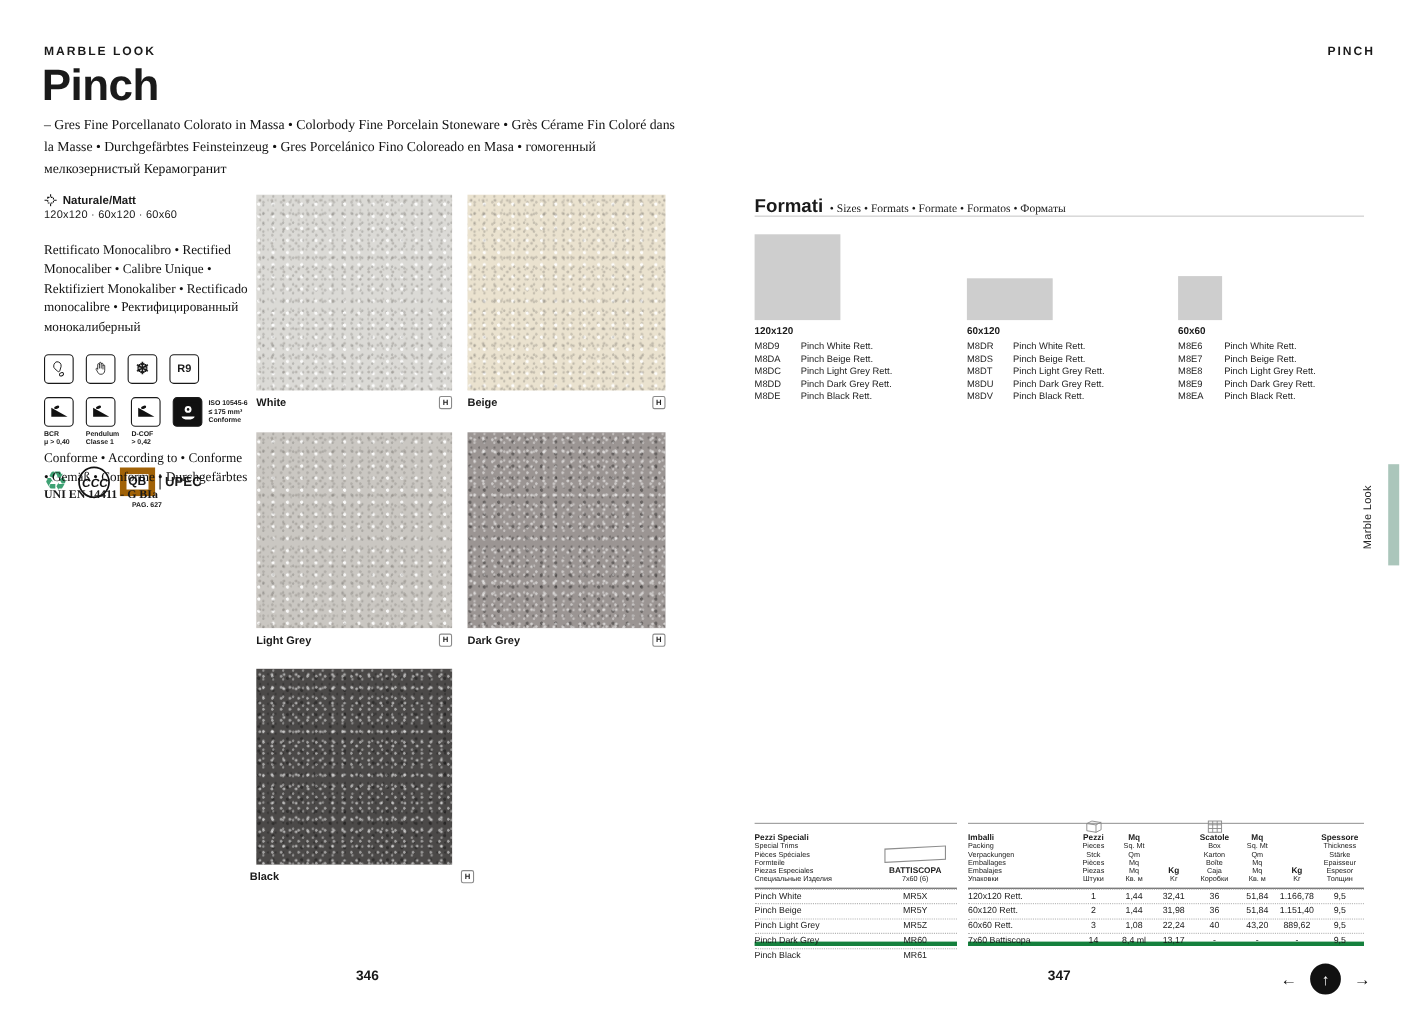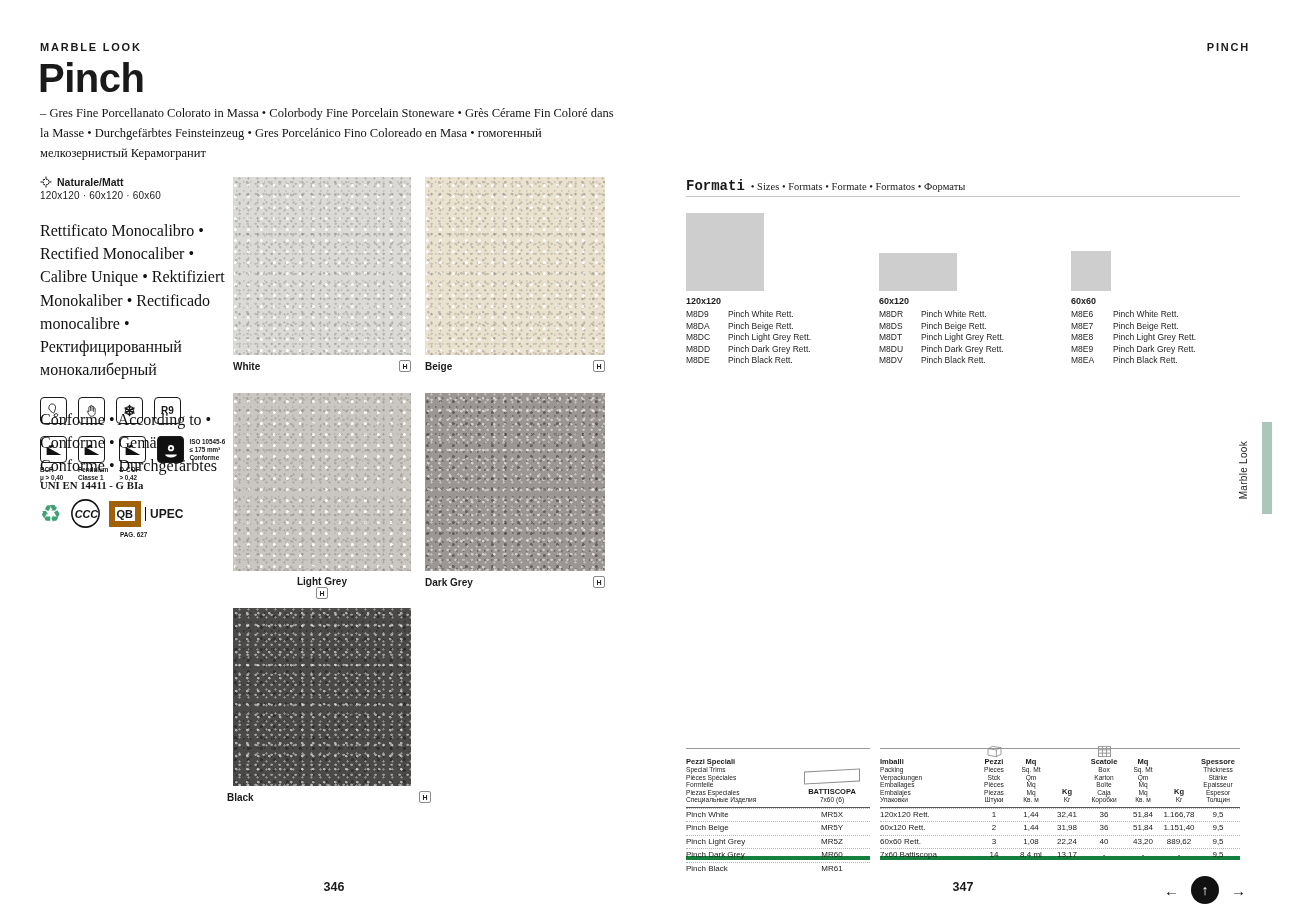--- a/index.html
+++ b/index.html
@@ -14,21 +14,21 @@
   
   .cat-label { font-size:11px; font-weight:600; letter-spacing:1.8px; }
   .big-title { font-size:40px; font-weight:bold; letter-spacing:-0.5px; }
   .desc { font-family:"Liberation Serif", serif; font-size:12.5px; line-height:1.58; width:582px; color:#111; }
   .right-title { font-size:11px; font-weight:600; letter-spacing:1.8px; text-align:right; }
 
   
   .side-block { width:186px; }
   .finish-row { display:flex; align-items:center; gap:5px; font-size:10.5px; font-weight:bold; }
   .sizes-line { font-size:10px; margin-top:2px; letter-spacing:0.2px; }
-  .serif-note { font-family:"Liberation Serif", serif; font-size:16px; line-height:1.45; color:#111; }
+  .serif-note { font-family:"Liberation Serif", serif; font-size:12px; line-height:1.45; color:#111; }
   .icon-box { width:27px; height:27px; border:1.2px solid #1a1a1a; border-radius:4px;
     display:flex; align-items:center; justify-content:center; font-weight:bold; font-size:10px; background:#fff; }
   .icon-row { display:flex; gap:11px; align-items:flex-start; }
   .slip-label { font-size:6.3px; line-height:1.25; font-weight:bold; margin-top:3px; }
   .iso-note { font-size:6.3px; line-height:1.25; font-weight:bold; margin-left:5px; margin-top:2px; }
   .certs { display:flex; align-items:center; gap:8px; }
   .qb-wrap { display:flex; align-items:center; gap:4px; }
   .qb-box { border:6px solid #a16207; font-weight:bold; font-size:11px; padding:0 2px; line-height:14px; }
   .upec-txt { font-weight:bold; font-size:12px; border-left:1.5px solid #111; padding-left:4px; }
   .pag { font-size:6.3px; font-weight:bold; margin-top:2px; }
@@ -54,21 +54,21 @@
       radial-gradient(circle at 52% 55%, rgba(0,0,0,.28) 0 0.8px, transparent 1.2px);
     background-size: 11px 13px, 9px 8px, 13px 11px, 8px 10px, 7px 9px;
   }
   .sw-label-row { position:absolute; display:flex; justify-content:space-between; align-items:center; }
   .sw-label { font-size:10px; font-weight:bold; }
   .h-mark { width:12px; height:12px; border:1px solid #8a8a8a; border-radius:2px; font-size:7px;
     font-weight:bold; display:flex; align-items:center; justify-content:center; color:#222; }
 
   
   .formati-hd { display:flex; align-items:baseline; gap:6px; }
-  .formati-title { font-size:14px; font-weight:bold;font-family:Liberation Mono, monospace; }
+  .formati-title { font-size:17px; font-weight:bold; }
   .formati-sub { font-family:"Liberation Serif", serif; font-size:10.5px; }
   .rule { background:#c9c9c9; height:1px; }
   .thumb { background:#cecece; position:absolute; }
   .fgroup { position:absolute; width:185px; }
   .fsize { font-size:9px; font-weight:bold; margin-bottom:3px; }
   .fitem { display:grid; grid-template-columns:42px auto; font-size:8.5px; line-height:11.6px; color:#1d1d1d; }
 
   
   .tbl { position:absolute; border-top:1px solid #9a9a9a; border-bottom:4px solid #15803d; }
   .thead { border-bottom:1px solid #555; }
@@ -206,21 +206,21 @@
     <span class="h-mark">H</span>
   </div>
 
   <div class="swatch sp-light" style="left: 425px; top: 177px; width: 180px; height: 178px; background-color: rgb(234, 226, 207);"></div>
   <div class="sw-label-row" style="left:425px; top:360px; width:180px;">
     <span class="sw-label">Beige</span>
     <span class="h-mark">H</span>
   </div>
 
   <div class="swatch sp-light" style="left: 233px; top: 393px; width: 178px; height: 178px; background-color: rgb(202, 199, 194);"></div>
-  <div class="sw-label-row" style="left:233px; top:576px; width:178px;flex-direction:column;">
+  <div class="sw-label-row" style="left:233px; top:576px; width:178px;">
     <span class="sw-label">Light Grey</span>
     <span class="h-mark">H</span>
   </div>
 
   <div class="swatch sp-dark" style="left: 425px; top: 393px; width: 180px; height: 178px; background-color: rgb(155, 149, 147);"></div>
   <div class="sw-label-row" style="left:425px; top:576px; width:180px;">
     <span class="sw-label">Dark Grey</span>
     <span class="h-mark">H</span>
   </div>
 

